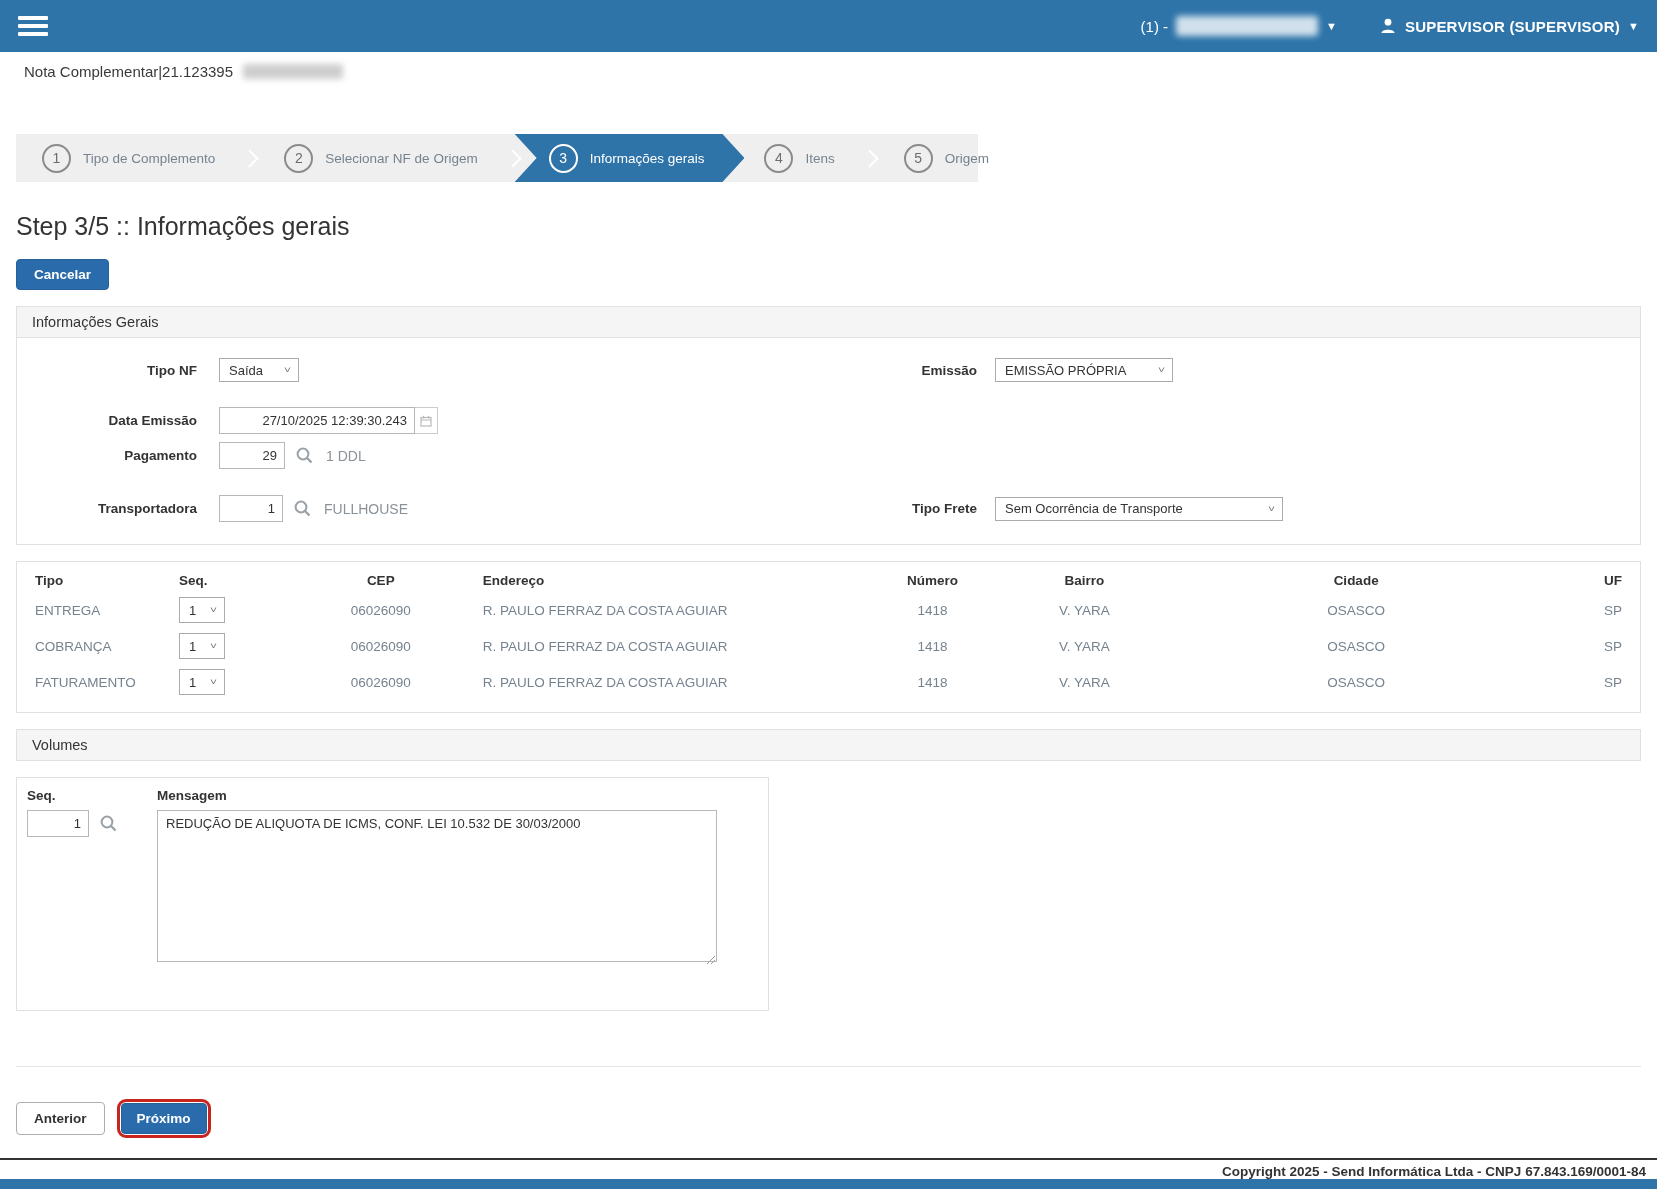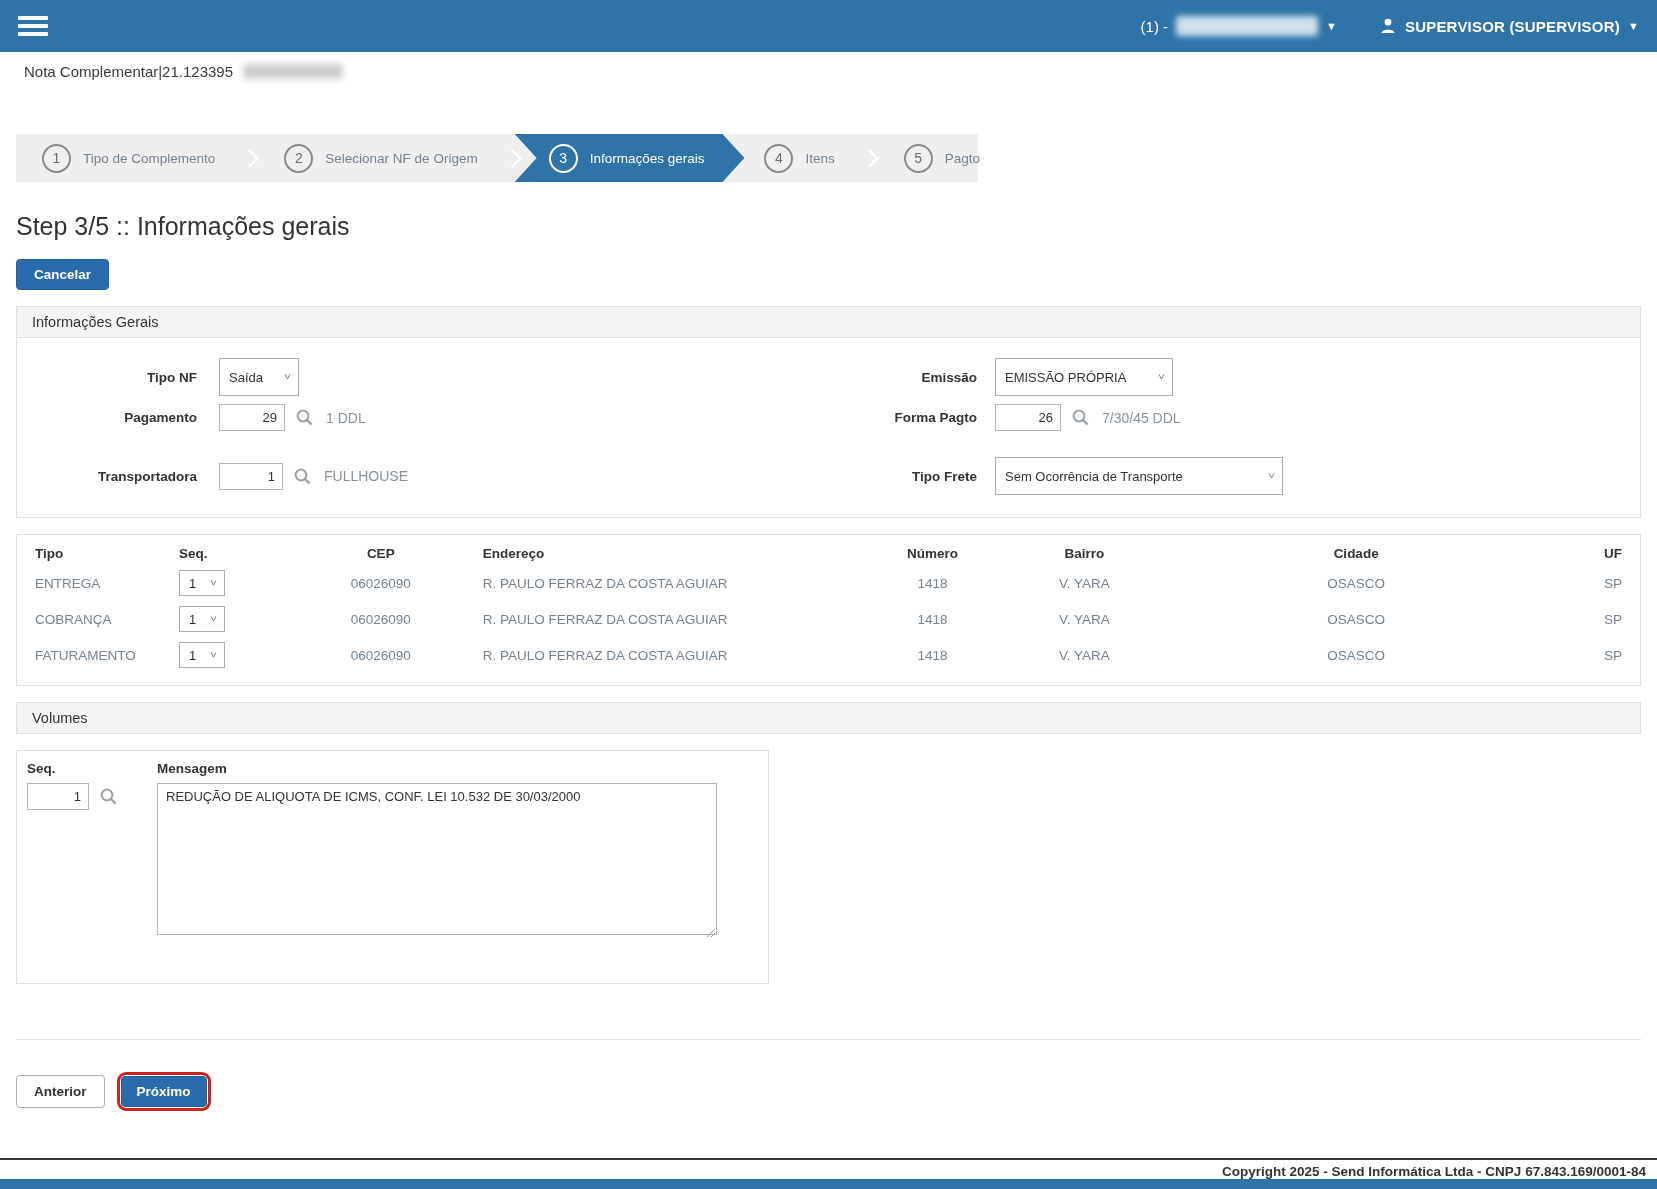--- a/index.html
+++ b/index.html
@@ -49,21 +49,21 @@
   
   .form-body { padding:14px 0 22px 0; }
   .form-row { display:flex; align-items:center; }
   .fr-left { display:flex; align-items:center; width:860px; }
   .fr-right { display:flex; align-items:center; }
   .lbl { font-size:13.5px; font-weight:bold; color:#333; text-align:right; }
   .lbl-l { width:180px; margin-right:22px; }
   .lbl-r { width:100px; margin-right:18px; }
   .inp { border:1px solid #b7b7b7; height:27px; font-size:13px; color:#333; padding:2px 7px;
          text-align:right; font-family:inherit; background:#fff; }
-  .fake-select { border:1px solid #ababab; height:38px; background:#fff; display:inline-flex; align-items:center;
+  .fake-select { border:1px solid #ababab; height:24px; background:#fff; display:inline-flex; align-items:center;
                  justify-content:space-between; padding:0 7px 0 9px; font-size:13px; color:#333; cursor:pointer; }
   .chevron { color:#777; font-size:12px; margin-left:10px; line-height:1; transform:scaleY(.8); }
   .desc-txt { color:#8a9299; font-size:14px; margin-left:12px; }
   .icon-btn { background:none; border:none; cursor:pointer; margin-left:10px; padding:0; display:flex; align-items:center; }
   .cal-addon { width:23px; height:27px; border:1px solid #ccc; border-left:none; background:#fff; display:flex;
                align-items:center; justify-content:center; cursor:pointer; }
 
   
   .addr-table { width:100%; border-collapse:collapse; font-size:13.5px; }
   .addr-table th { color:#333; font-weight:bold; text-align:left; padding:9px 6px 4px 6px; }
@@ -148,21 +148,21 @@
       <span class="step-circle">3</span>
       <span class="step-label">Informações gerais</span>
     </div>
     <div class="step">
       <span class="step-circle">4</span>
       <span class="step-label">Itens</span>
     </div>
     <div class="chev-sep"></div>
     <div class="step">
       <span class="step-circle">5</span>
-      <span class="step-label">Pagto</span>
+      <span class="step-label">Origem</span>
     </div>
   </div>
 
   <div class="step-heading">Step 3/5 :: Informações gerais</div>
 
   <button class="btn-blue">Cancelar</button>
 
   
   <div class="panel">
     <div class="panel-header">Informações Gerais</div>
@@ -178,43 +178,46 @@
         </div>
         <div class="fr-right">
           <span class="lbl lbl-r">Emissão</span>
           <div class="fake-select" style="width:178px;">
             <span>EMISSÃO PRÓPRIA</span>
             <span class="chevron">˅</span>
           </div>
         </div>
       </div>
 
+      <div class="form-row" style="margin-top:25px;">
+        <div class="fr-left">
+          <span class="lbl lbl-l">Data Emissão</span>
+          <input class="inp" style="width: 196px;" value="27/10/2025 12:39:30.243">
+          <span class="cal-addon">
+            <svg width="12" height="12" viewBox="0 0 12 12">
+              <rect x="1" y="2.5" width="10" height="8.5" fill="none" stroke="#b9b9b9" stroke-width="1.2"></rect>
+              <line x1="3.5" y1="0.8" x2="3.5" y2="3.5" stroke="#b9b9b9" stroke-width="1.2"></line>
+              <line x1="8.5" y1="0.8" x2="8.5" y2="3.5" stroke="#b9b9b9" stroke-width="1.2"></line>
+              <line x1="1" y1="5" x2="11" y2="5" stroke="#b9b9b9" stroke-width="1"></line>
+            </svg>
+          </span>
+        </div>
+      </div>
 
       <div class="form-row" style="margin-top:8px;">
         <div class="fr-left">
           <span class="lbl lbl-l">Pagamento</span>
           <input class="inp" style="width: 66px;" value="29">
           <button class="icon-btn">
             <svg width="19" height="19" viewBox="0 0 19 19">
               <circle cx="8" cy="8" r="5.4" fill="none" stroke="#9aa2a8" stroke-width="2"></circle>
               <line x1="12" y1="12" x2="16.5" y2="16.5" stroke="#9aa2a8" stroke-width="2.4"></line>
             </svg>
           </button>
           <span class="desc-txt">1 DDL</span>
-        </div>
-        <div class="fr-right">
-          <span class="lbl lbl-r">Forma Pagto</span>
-          <input class="inp" style="width: 66px;" value="26">
-          <button class="icon-btn">
-            <svg width="19" height="19" viewBox="0 0 19 19">
-              <circle cx="8" cy="8" r="5.4" fill="none" stroke="#9aa2a8" stroke-width="2"></circle>
-              <line x1="12" y1="12" x2="16.5" y2="16.5" stroke="#9aa2a8" stroke-width="2.4"></line>
-            </svg>
-          </button>
-          <span class="desc-txt">7/30/45 DDL</span>
         </div>
       </div>
 
       <div class="form-row" style="margin-top:26px;">
         <div class="fr-left">
           <span class="lbl lbl-l">Transportadora</span>
           <input class="inp" style="width: 64px;" value="1">
           <button class="icon-btn">
             <svg width="19" height="19" viewBox="0 0 19 19">
               <circle cx="8" cy="8" r="5.4" fill="none" stroke="#9aa2a8" stroke-width="2"></circle>

